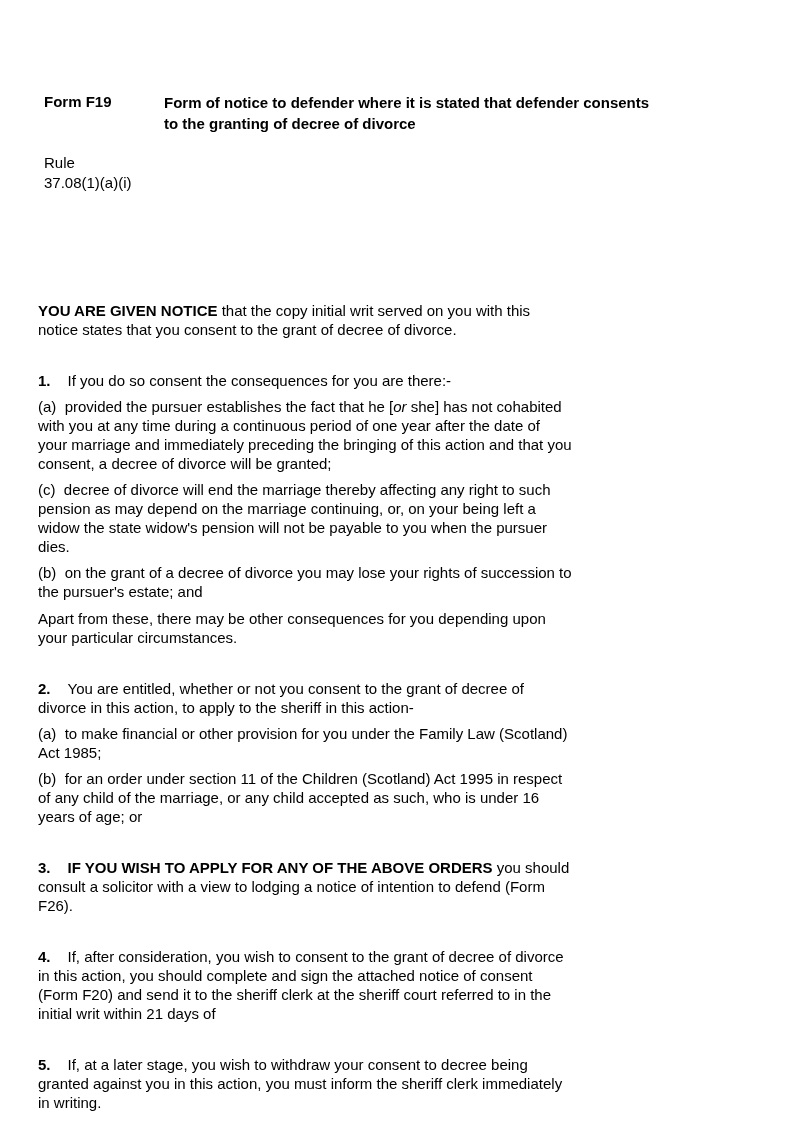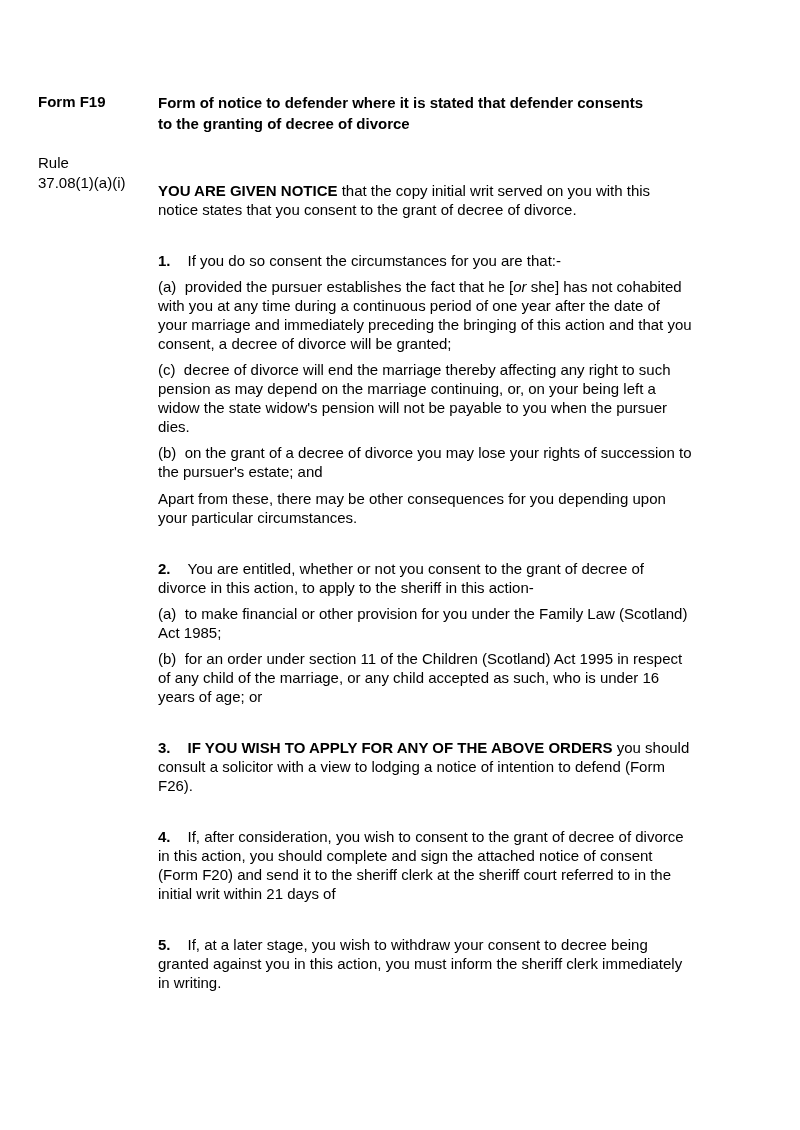--- a/index.html
+++ b/index.html
@@ -11,31 +11,31 @@
     background: #ffffff;
     box-sizing: border-box;
     padding: 92px 72px 0 38px;
     font-family: "Liberation Sans", sans-serif;
     font-size: 15px;
     line-height: 19px;
     color: #000000;
     overflow: hidden;
   }
   .row { display: flex; }
-  .label-col { flex: 0 0 120px; width: 120px; }
+  .label-col { flex: 0 0 120px; width: 120px; margin-left: 6px; }
   .content-col { flex: 0 0 534px; width: 534px; }
   .bold { font-weight: bold; }
   .italic { font-style: italic; text-align: right; }
   .doc-title {
     font-weight: bold;
     text-align: left;
     line-height: 21px;
   }
   .rule-ref { line-height: 20px; }
-  .row-body { margin-top: 19px; }
+  .row-body { margin-top: 19px; flex-direction: column; }
   p.para { margin: 7px 0 0 0; }
   p.first { margin-top: 0; }
   p.notice { margin-top: 28px; }
   p.sec { margin-top: 32px; }
   p.apart { margin-top: 8px; }
   .num {
     font-weight: bold;
     display: inline-block;
     margin-right: 17px;
   }
@@ -58,21 +58,21 @@
   <div class="row row-body">
     <div class="label-col rule-ref">
       <div>Rule</div>
       <div>37.08(1)(a)(i)</div>
     </div>
 
     <div class="content-col">
 
       <p class="para first notice"><span class="bold">YOU ARE GIVEN NOTICE</span><span> that the copy initial writ served on you with this notice states that you consent to the grant of decree of divorce.</span></p>
 
-      <p class="para sec"><span class="num">1.</span><span>If you do so consent the circumstances for you are that:-</span></p>
+      <p class="para sec"><span class="num">1.</span><span>If you do so consent the consequences for you are there:-</span></p>
       <p class="para"><span>(a)&nbsp; provided the pursuer establishes the fact that he [</span><span class="italic">or</span><span>&nbsp;she] has not cohabited with you at any time during a continuous period of one year after the date of your marriage and immediately preceding the bringing of this action and that you consent, a decree of divorce will be granted;</span></p>
       <p class="para">(c)&nbsp; decree of divorce will end the marriage thereby affecting any right to such pension as may depend on the marriage continuing, or, on your being left a widow the state widow's pension will not be payable to you when the pursuer dies.</p>
       <p class="para">(b)&nbsp; on the grant of a decree of divorce you may lose your rights of succession to the pursuer's estate; and</p>
       <p class="para apart">Apart from these, there may be other consequences for you depending upon your particular circumstances.</p>
 
       <p class="para sec"><span class="num">2.</span><span>You are entitled, whether or not you consent to the grant of decree of divorce in this action, to apply to the sheriff in this action-</span></p>
       <p class="para">(a)&nbsp; to make financial or other provision for you under the Family Law (Scotland) Act 1985;</p>
       <p class="para">(b)&nbsp; for an order under section 11 of the Children (Scotland) Act 1995 in respect of any child of the marriage, or any child accepted as such, who is under 16 years of age; or</p>
 
       <p class="para sec"><span class="num">3.</span><span class="bold">IF YOU WISH TO APPLY FOR ANY OF THE ABOVE ORDERS</span><span> you should consult a solicitor with a view to lodging a notice of intention to defend (Form F26).</span></p>

